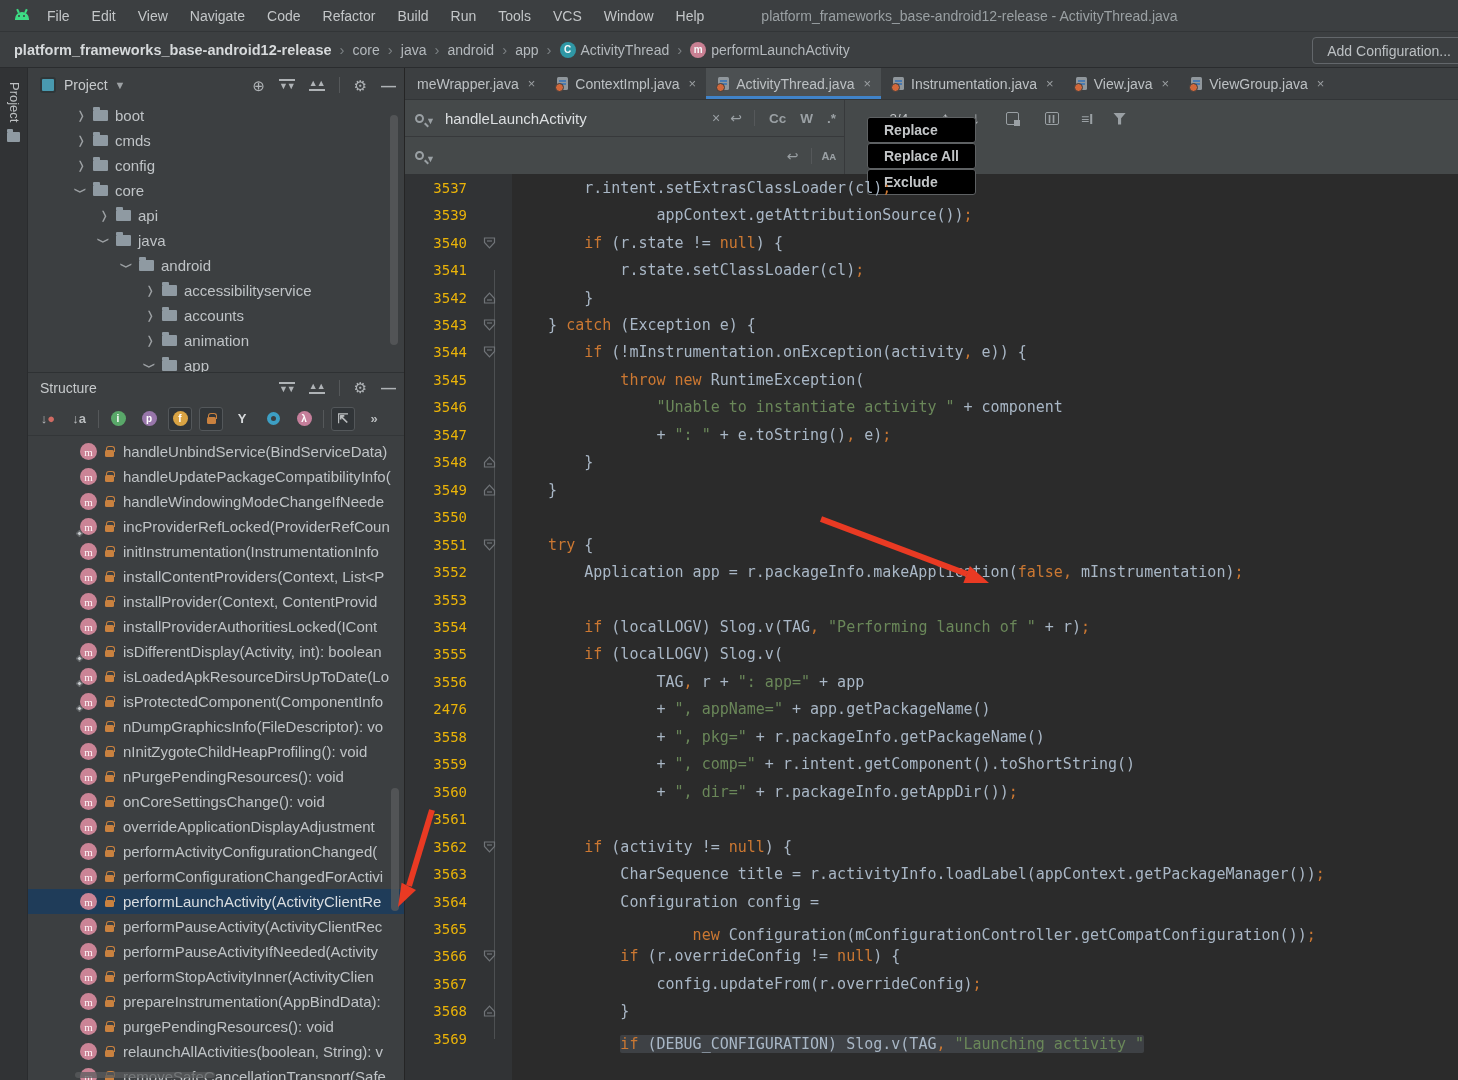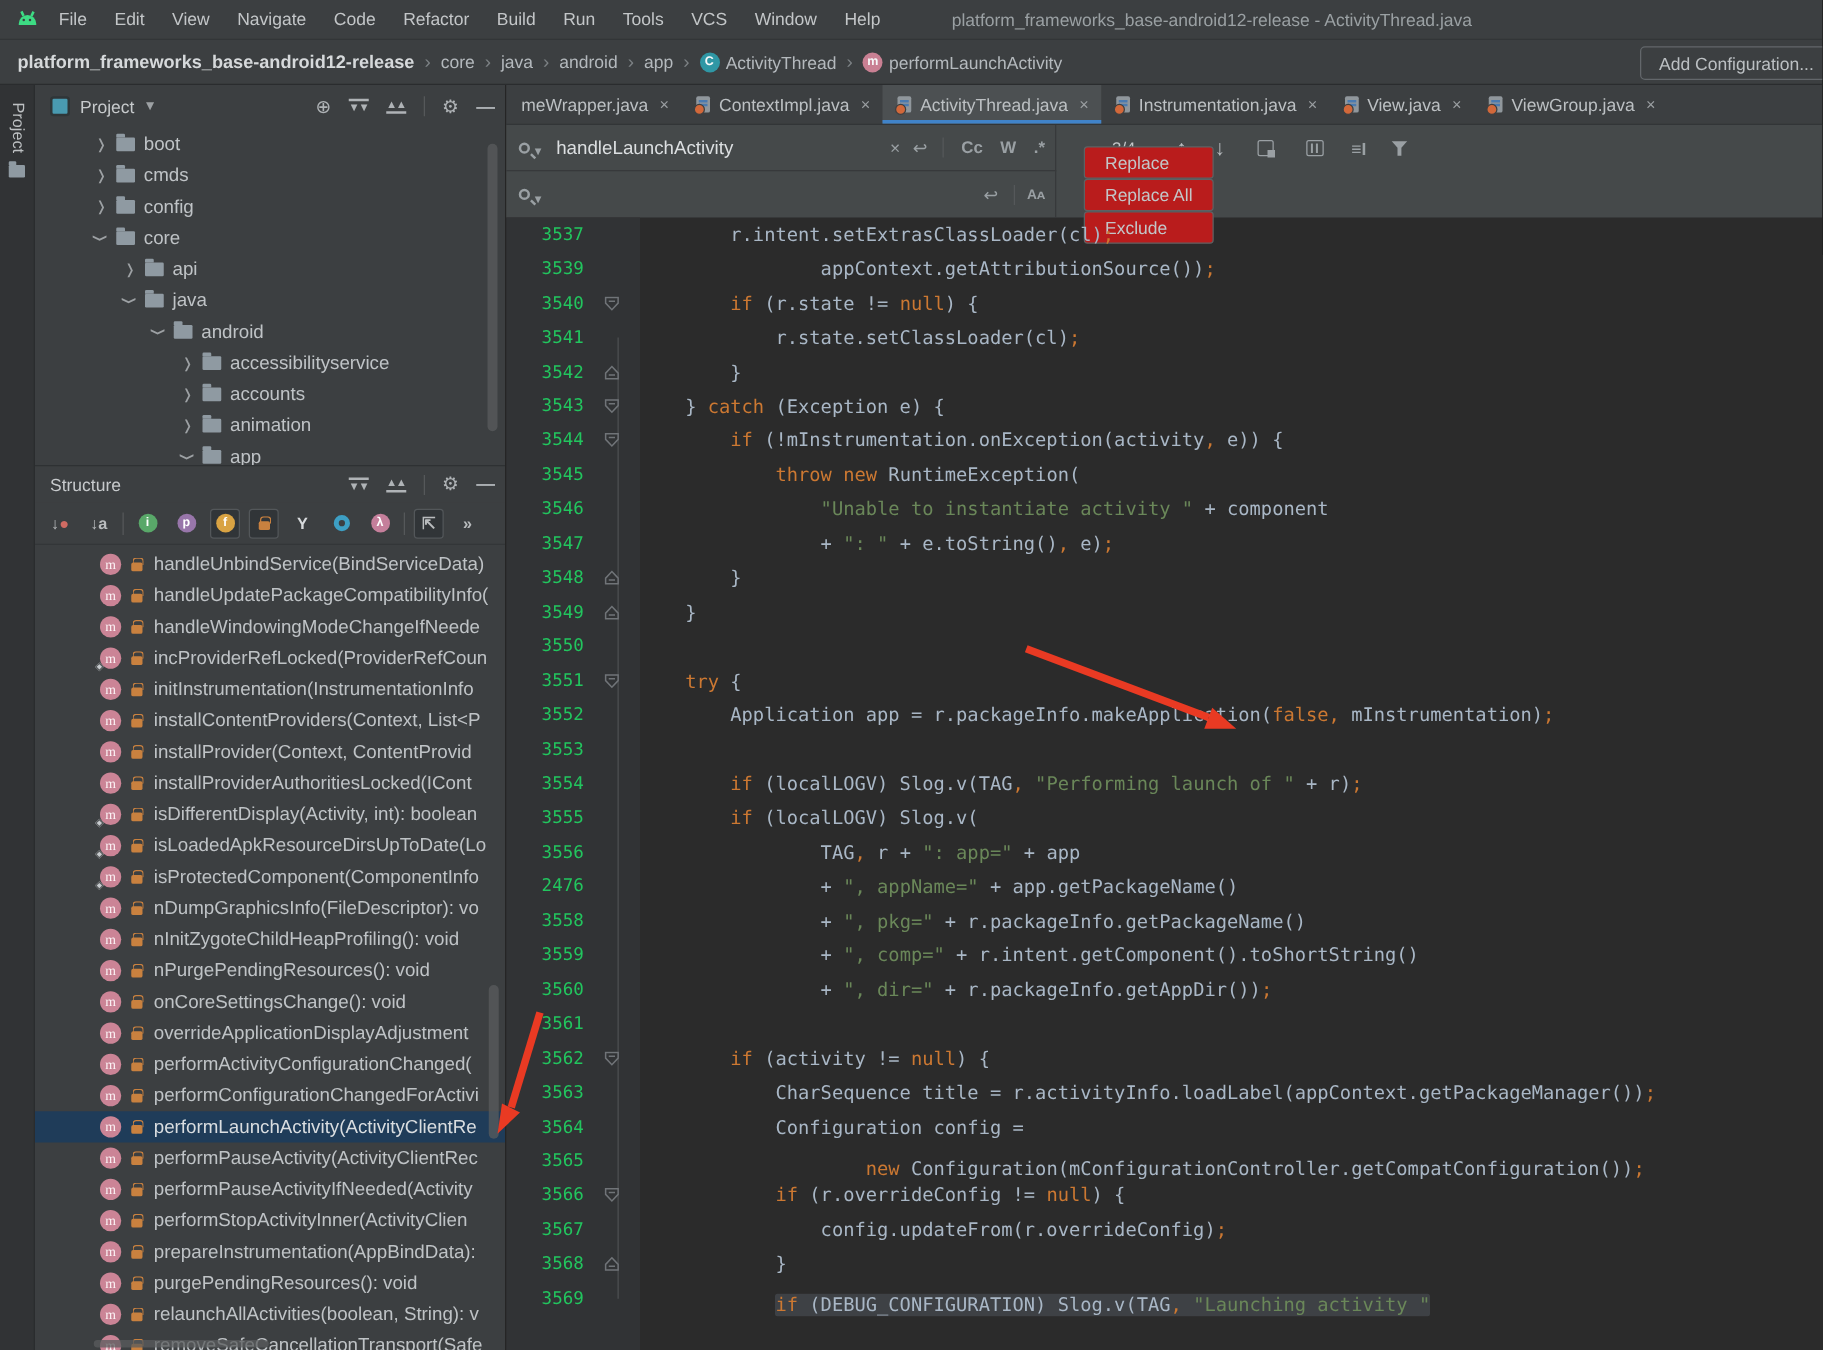--- a/index.html
+++ b/index.html
@@ -117,29 +117,29 @@
   #match-count { font-size:13.5px; color:#c3c6c8; margin-left:34px; width:40px; text-align:center;}
   .nav-arrow { color:#b6babd; font-size:17px; margin-left:22px; }
   .sq-ic { width:13px; height:13px; border:1.5px solid #9aa0a4; border-radius:2px; margin-left:26px; position:relative;}
   .sq-ic::after { content:""; position:absolute; right:-2px; bottom:-2px; width:6px; height:6px; background:#9aa0a4;}
   .chk-ic { margin-left:26px; color:#9aa0a4; font-size:11px; border:1.5px solid #9aa0a4; border-radius:2px;
     width:14px; height:13px; display:flex; align-items:flex-end; justify-content:center; line-height:9px;
     font-weight:bold; letter-spacing:1px;}
   .lines-ic { margin-left:22px; color:#9aa0a4; font-size:14px; font-weight:bold; }
   .funnel-ic { width:13px; height:12px; background:#9aa0a4; margin-left:20px;
     clip-path:polygon(0 0,100% 0,62% 48%,62% 100%,38% 100%,38% 48%); }
-  .replace-btn { height:26px; padding:0 16px; margin-left:22px; background:#b91c1c;
+  .replace-btn { height:26px; padding:0 16px; margin-left:22px; background:#000000;
     border:1px solid #5e6163; border-radius:3px; font-size:14px; color:#c3c6c8;
-    display:flex; align-items:center; }
+    display:flex; align-items:center;font-weight:bold; }
   
   #code-area { position:absolute; left:0; top:106px; width:100%; height:906px; overflow:hidden; }
   #gutter-bg { position:absolute; left:0; top:0; width:107px; height:100%; background:#313335; }
   #fold-line { position:absolute; left:89px; width:1px; background:#4d5052; }
   .cl { position:relative; height:27.4545px; display:flex; align-items:center; white-space:pre; }
-  .ln { width:62px; text-align:right; font:14px "DejaVu Sans Mono", monospace; color:#22c55e; flex:0 0 auto; }
+  .ln { width:62px; text-align:right; font:14px "DejaVu Sans Mono", monospace; color:#eab308; flex:0 0 auto; }
   .fold-cell { width:45px; display:flex; align-items:center; justify-content:center; flex:0 0 auto; }
   .code { font:15px "DejaVu Sans Mono", monospace; color:#a9b7c6; }
   .code.hl { background:rgba(95,102,112,.38); border-radius:2px; }
   .c-k { color:#cc7832; } .c-s { color:#6a8759; } .c-d { color:#a9b7c6; }
   
   #overlay { position:absolute; left:0; top:0; width:1458px; height:1080px; pointer-events:none; z-index:50;}
 </style>
 </head>
 <body>
 

